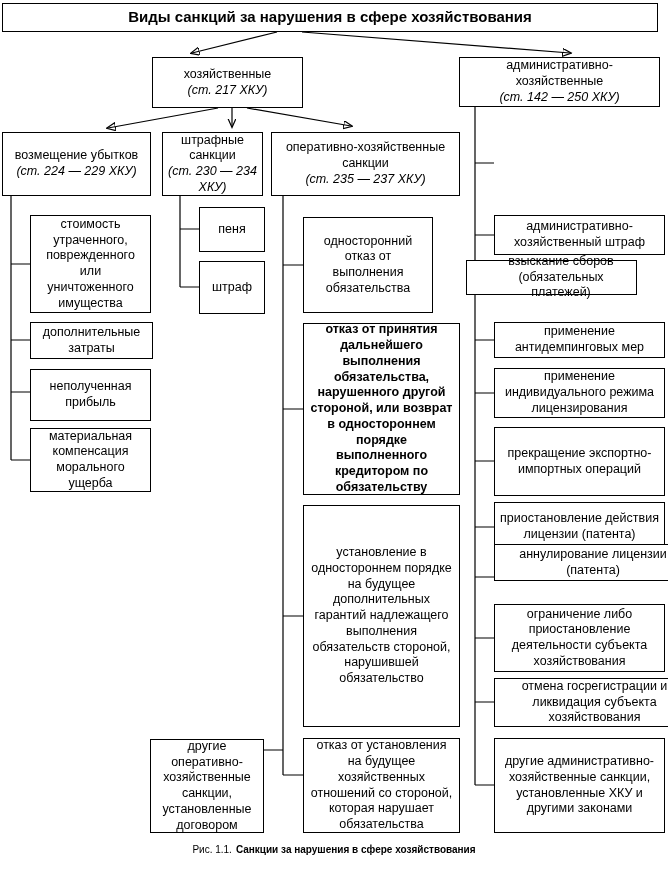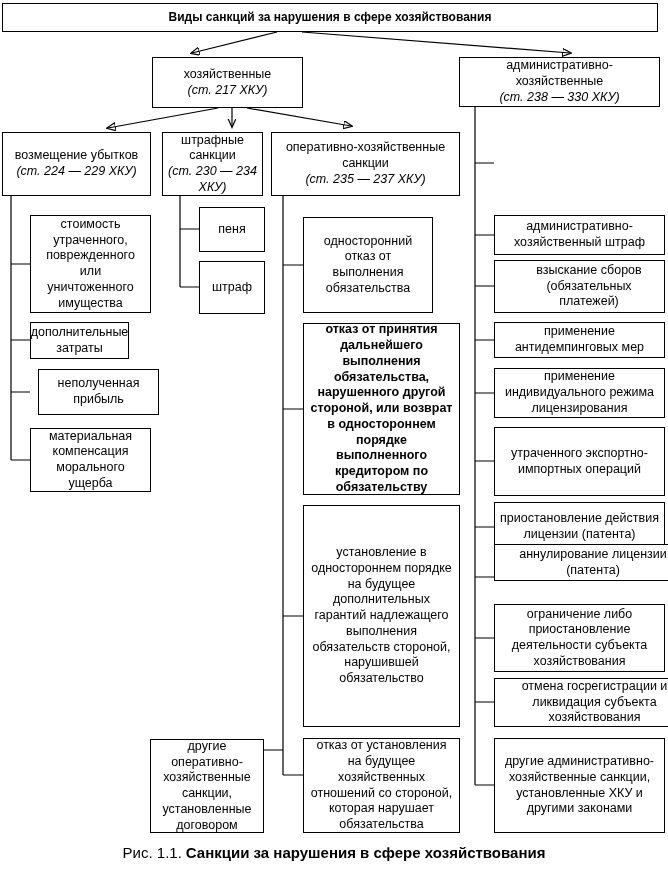--- a/index.html
+++ b/index.html
@@ -4,51 +4,51 @@
 <style>
   html,body{margin:0;padding:0;background:#ffffff;}
   #page{position:relative;width:668px;height:870px;background:#fff;
         font-family:"Liberation Sans", sans-serif;color:#000;overflow:hidden;}
   #connectors{position:absolute;left:0;top:0;width:668px;height:870px;z-index:1;}
   .box{position:absolute;z-index:2;box-sizing:border-box;border:1px solid #000;background:#fff;
        display:flex;flex-direction:column;align-items:center;justify-content:center;
        text-align:center;font-size:12.5px;line-height:1.26;padding:2px 5px;}
   .box .name{display:block;}
   .box .article{display:block;font-style:italic;}
-  #b-root{left:2px;top:3px;width:656px;height:29px;font-weight:bold;font-size:12px;}
+  #b-root{left:2px;top:3px;width:656px;height:29px;font-weight:bold;font-size:15px;}
   #b-hoz{left:152px;top:57px;width:151px;height:51px;}
   #b-adm{left:459px;top:57px;width:201px;height:50px;}
   #b-adm .name{max-width:162px;}
   #b-vozm{left:2px;top:132px;width:149px;height:64px;text-align:center;}
   #b-shtraf{left:162px;top:132px;width:101px;height:64px;}
   #b-oper{left:271px;top:132px;width:189px;height:64px;}
   #b-v1{left:30px;top:215px;width:121px;height:98px;padding:2px 8px;}
-  #b-v2{left:30px;top:322px;width:99px;height:37px;}
-  #b-v3{left:30px;top:369px;width:121px;height:46px;margin-left:8px;}
+  #b-v2{left:30px;top:322px;width:123px;height:37px;}
+  #b-v3{left:30px;top:369px;width:121px;height:52px;}
   #b-v4{left:30px;top:428px;width:121px;height:64px;}
   #b-p1{left:199px;top:207px;width:66px;height:45px;}
   #b-p2{left:199px;top:261px;width:66px;height:53px;}
   #b-o1{left:303px;top:217px;width:130px;height:96px;}
   #b-o2{left:303px;top:323px;width:157px;height:172px;font-weight:bold;}
   #b-o3{left:303px;top:505px;width:157px;height:222px;}
   #b-o4{left:303px;top:738px;width:157px;height:95px;}
   #b-side{left:150px;top:739px;width:114px;height:94px;}
   #b-a1{left:494px;top:132px;width:171px;height:63px;}
   #b-a2{left:494px;top:215px;width:171px;height:40px;}
-  #b-a3{left:494px;top:260px;width:171px;height:53px;padding-left:24px;}
+  #b-a3{left:466px;top:260px;width:171px;height:35px;padding-left:24px;}
   #b-a4{left:494px;top:322px;width:171px;height:36px;}
   #b-a5{left:494px;top:368px;width:171px;height:50px;}
   #b-a6{left:494px;top:427px;width:171px;height:69px;}
   #b-a7{left:494px;top:502px;width:171px;height:50px;}
   #b-a8{left:494px;top:544px;width:198px;height:37px;}
   #b-a9{left:494px;top:604px;width:171px;height:68px;}
   #b-a10{left:494px;top:678px;width:201px;height:49px;}
   #b-a11{left:494px;top:738px;width:171px;height:95px;}
   .caption{position:absolute;left:0;top:844px;width:668px;z-index:2;text-align:center;
-           font-size:15px;}
+           font-size:10px;}
   .caption .cap-num{margin-right:4px;}
   .caption .cap-bold{font-weight:bold;}
   svg line, svg path{stroke:#000;stroke-width:1.2;fill:none;}
 </style>
 </head>
 <body>
 
 <div id="page">
 
   <svg id="connectors" width="668" height="870" viewBox="0 0 668 870" xmlns="http://www.w3.org/2000/svg">
@@ -74,21 +74,21 @@
 
   <div class="box" id="b-root">Виды санкций за нарушения в сфере хозяйствования</div>
 
   <div class="box" id="b-hoz">
     <span class="name">хозяйственные</span>
     <span class="article">(ст. 217 ХКУ)</span>
   </div>
 
   <div class="box" id="b-adm">
     <span class="name">административно-хозяйственные</span>
-    <span class="article">(ст. 238 — 330 ХКУ)</span>
+    <span class="article">(ст. 142 — 250 ХКУ)</span>
   </div>
 
   <div class="box" id="b-vozm">
     <span class="name">возмещение убытков</span>
     <span class="article">(ст. 224 — 229 ХКУ)</span>
   </div>
 
   <div class="box" id="b-shtraf">
     <span class="name">штрафные санкции</span>
     <span class="article">(ст. 230 — 234 ХКУ)</span>
@@ -110,21 +110,21 @@
   <div class="box" id="b-o1">односторонний отказ от выполнения обязательства</div>
   <div class="box" id="b-o2">отказ от принятия дальнейшего выполнения обязательства, нарушенного другой стороной, или возврат в одностороннем порядке выполненного кредитором по обязательству</div>
   <div class="box" id="b-o3">установление в одностороннем порядке на будущее дополнительных гарантий надлежащего выполнения обязательств стороной, нарушившей обязательство</div>
   <div class="box" id="b-o4">отказ от установления на будущее хозяйственных отношений со стороной, которая нарушает обязательства</div>
   <div class="box" id="b-side">другие оперативно-хозяйственные санкции, установленные договором</div>
 
   <div class="box" id="b-a2">административно-хозяйственный штраф</div>
   <div class="box" id="b-a3">взыскание сборов (обязательных платежей)</div>
   <div class="box" id="b-a4">применение антидемпинговых мер</div>
   <div class="box" id="b-a5">применение индивидуального режима лицензирования</div>
-  <div class="box" id="b-a6">утраченного экспортно-импортных операций</div>
+  <div class="box" id="b-a6">прекращение экспортно-импортных операций</div>
   <div class="box" id="b-a7">приостановление действия лицензии (патента)</div>
   <div class="box" id="b-a8">аннулирование лицензии (патента)</div>
   <div class="box" id="b-a9">ограничение либо приостановление деятельности субъекта хозяйствования</div>
   <div class="box" id="b-a10">отмена госрегистрации и ликвидация субъекта хозяйствования</div>
   <div class="box" id="b-a11">другие административно-хозяйственные санкции, установленные ХКУ и другими законами</div>
 
   <div class="caption">
     <span class="cap-num">Рис. 1.1.</span><span class="cap-bold">Санкции за нарушения в сфере хозяйствования</span>
   </div>
 

